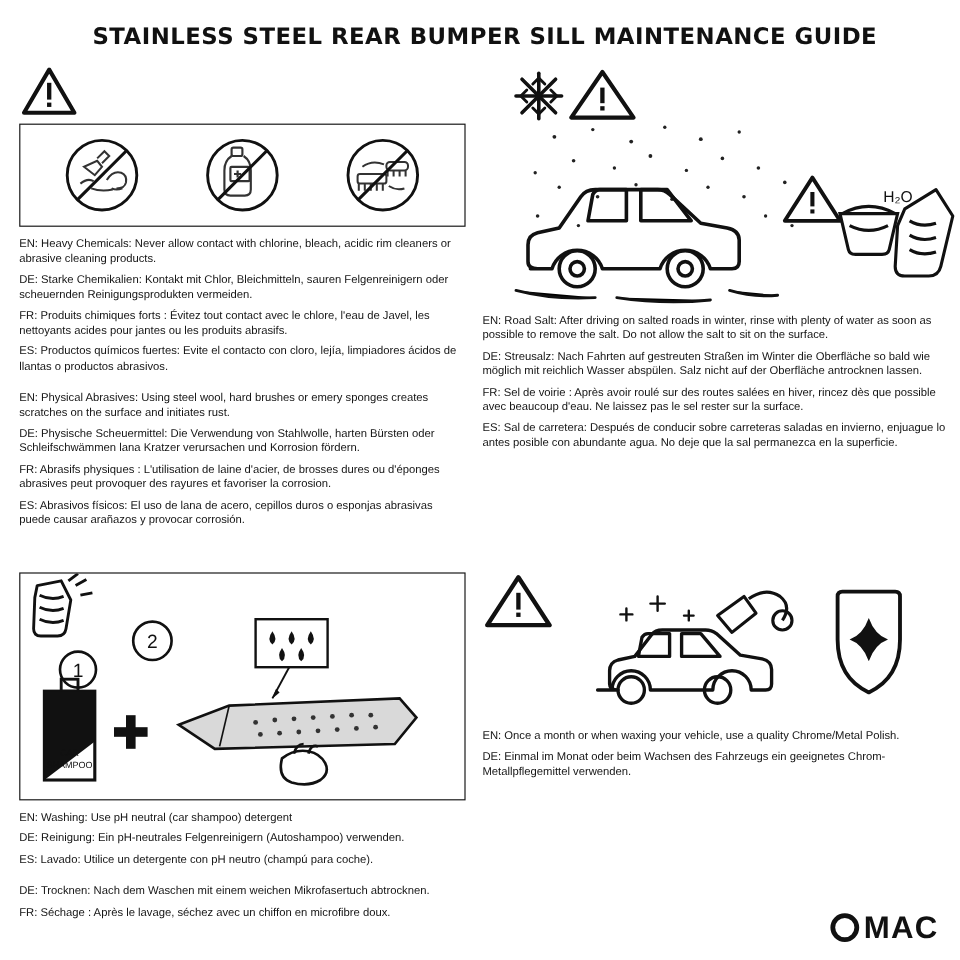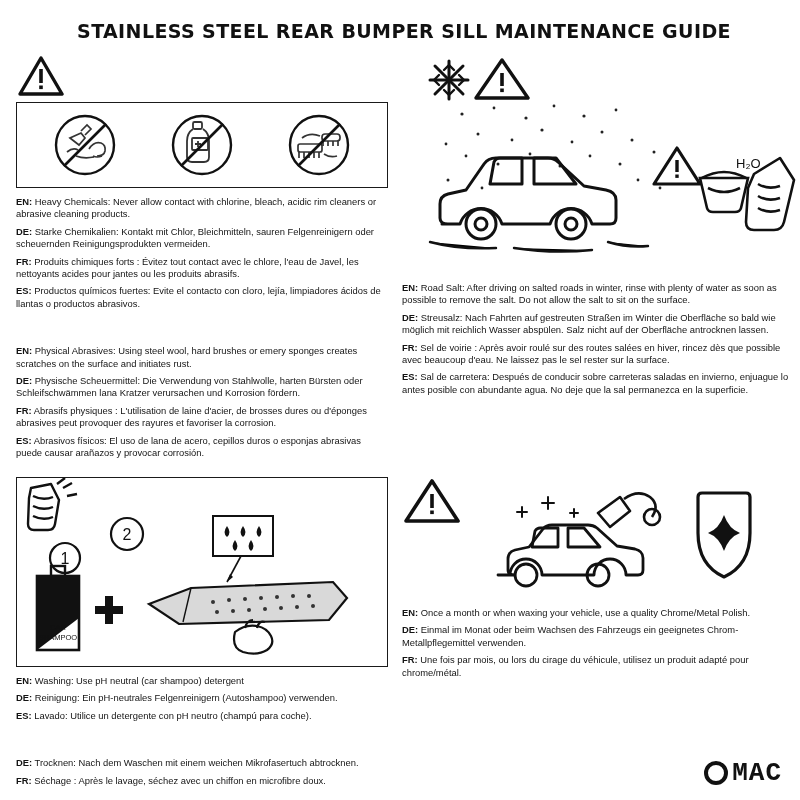--- a/index.html
+++ b/index.html
@@ -42,27 +42,26 @@
   }
   .panel {
     border: 1.5px solid #1a1a1a;
     box-sizing: border-box;
     background: #fff;
   }
   .txt {
     font-size: 9.4px;
     line-height: 1.32;
     color: #141414;
-    margin-top: 21px;
   }
   .txt p {
     margin: 0 0 5px 0;
   }
   .txt .lang {
-    font-weight: bold;
+    font-weight: normal;
   }
   .block-gap {
     height: 9px;
   }
   
   .tri {
     display: inline-block;
     position: relative;
   }
   .tri svg { display: block; }
@@ -98,21 +97,21 @@
     position: relative;
     height: 128px;
   }
   .logo {
     position: absolute;
     right: 18px;
     bottom: 14px;
     display: flex;
     align-items: center;
     gap: 4px;
-    font-family: Liberation Mono, monospace;
+    font-family: Liberation Sans, sans-serif;
     justify-content: flex-end;
   }
   .logo .o {
     width: 24px; height: 24px;
     border: 4px solid #111;
     border-radius: 50%;
     box-sizing: border-box;
   }
   .logo .word {
     font-size: 26px;
@@ -437,21 +436,20 @@
           <g fill="none" stroke="#111" stroke-width="3.2" stroke-linejoin="round">
             <path d="M300 16 l44 0 q4 0 4 4 v36 q0 32 -26 44 q-26 -12 -26 -44 v-36 q0 -4 4 -4z"></path>
             <path d="M322 38 q5 14 16 18 q-11 4 -16 18 q-5 -14 -16 -18 q11 -4 16 -18z" fill="#111" stroke="none"></path>
           </g>
         </svg>
       </div>
 
       <div class="txt" style="margin-top:2px">
         <p><span class="lang">EN:</span><span> Once a month or when waxing your vehicle, use a quality Chrome/Metal Polish.</span></p>
         <p><span class="lang">DE:</span><span> Einmal im Monat oder beim Wachsen des Fahrzeugs ein geeignetes Chrom-Metallpflegemittel verwenden.</span></p>
-        <p><span class="lang">FR:</span><span> Une fois par mois, ou lors du cirage du véhicule, utilisez un produit adapté pour chrome/métal.</span></p>
       </div>
     </div>
 
   </div>
 
   <div class="logo">
     <span class="o"></span>
     <span class="word">MAC</span>
   </div>
 

